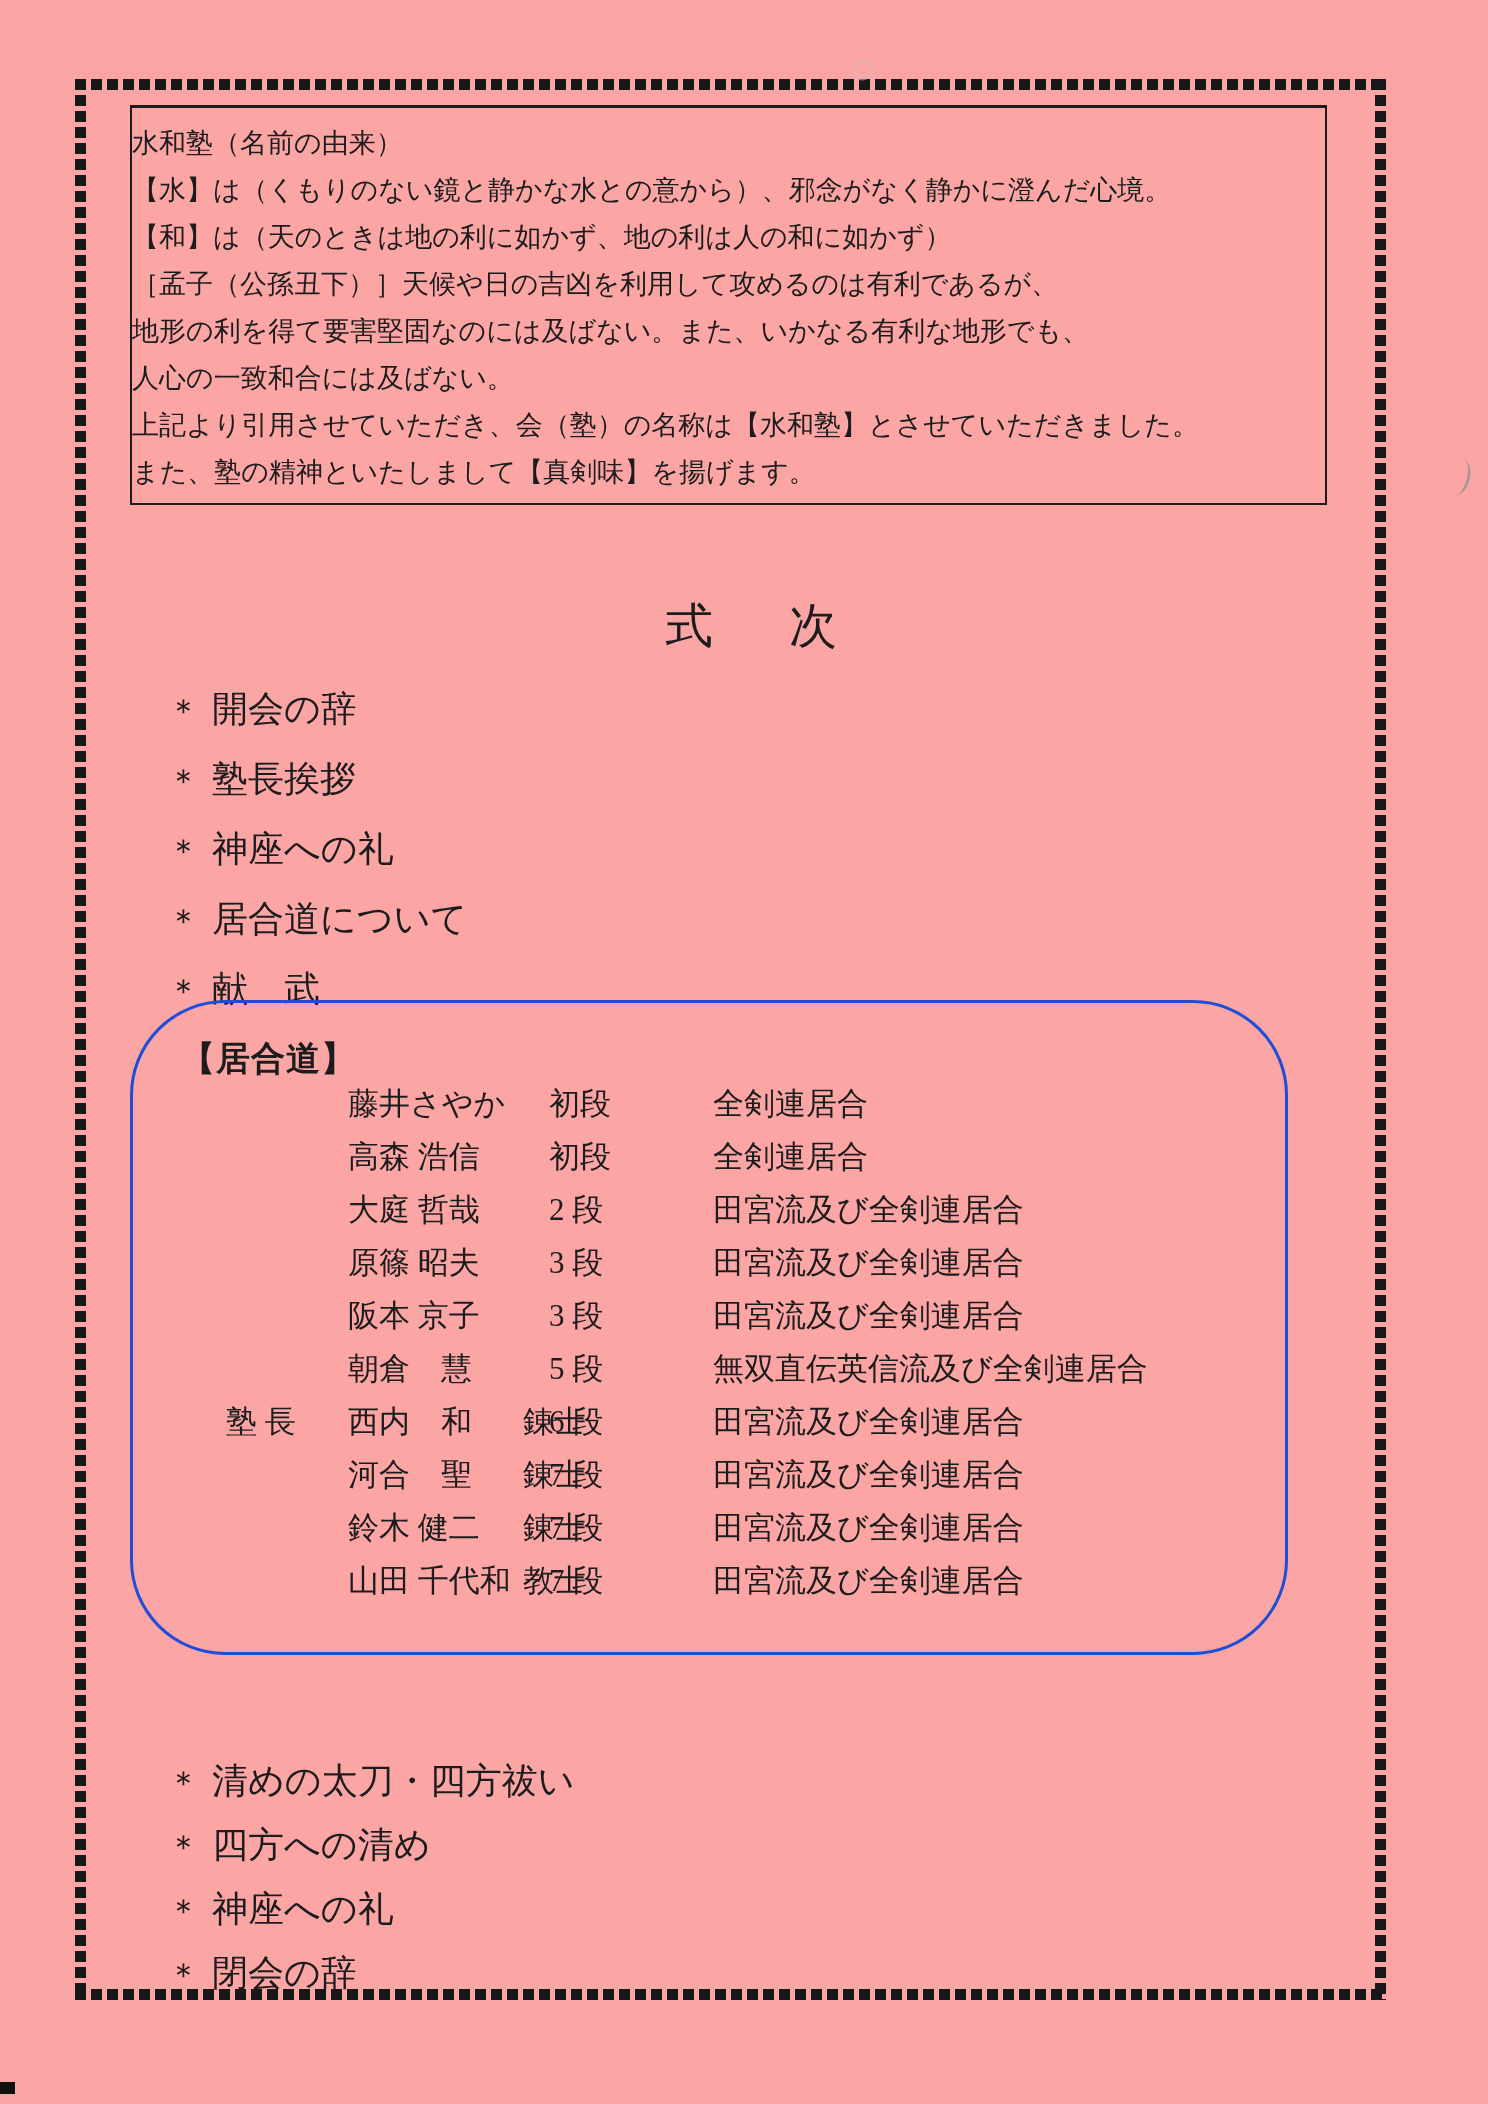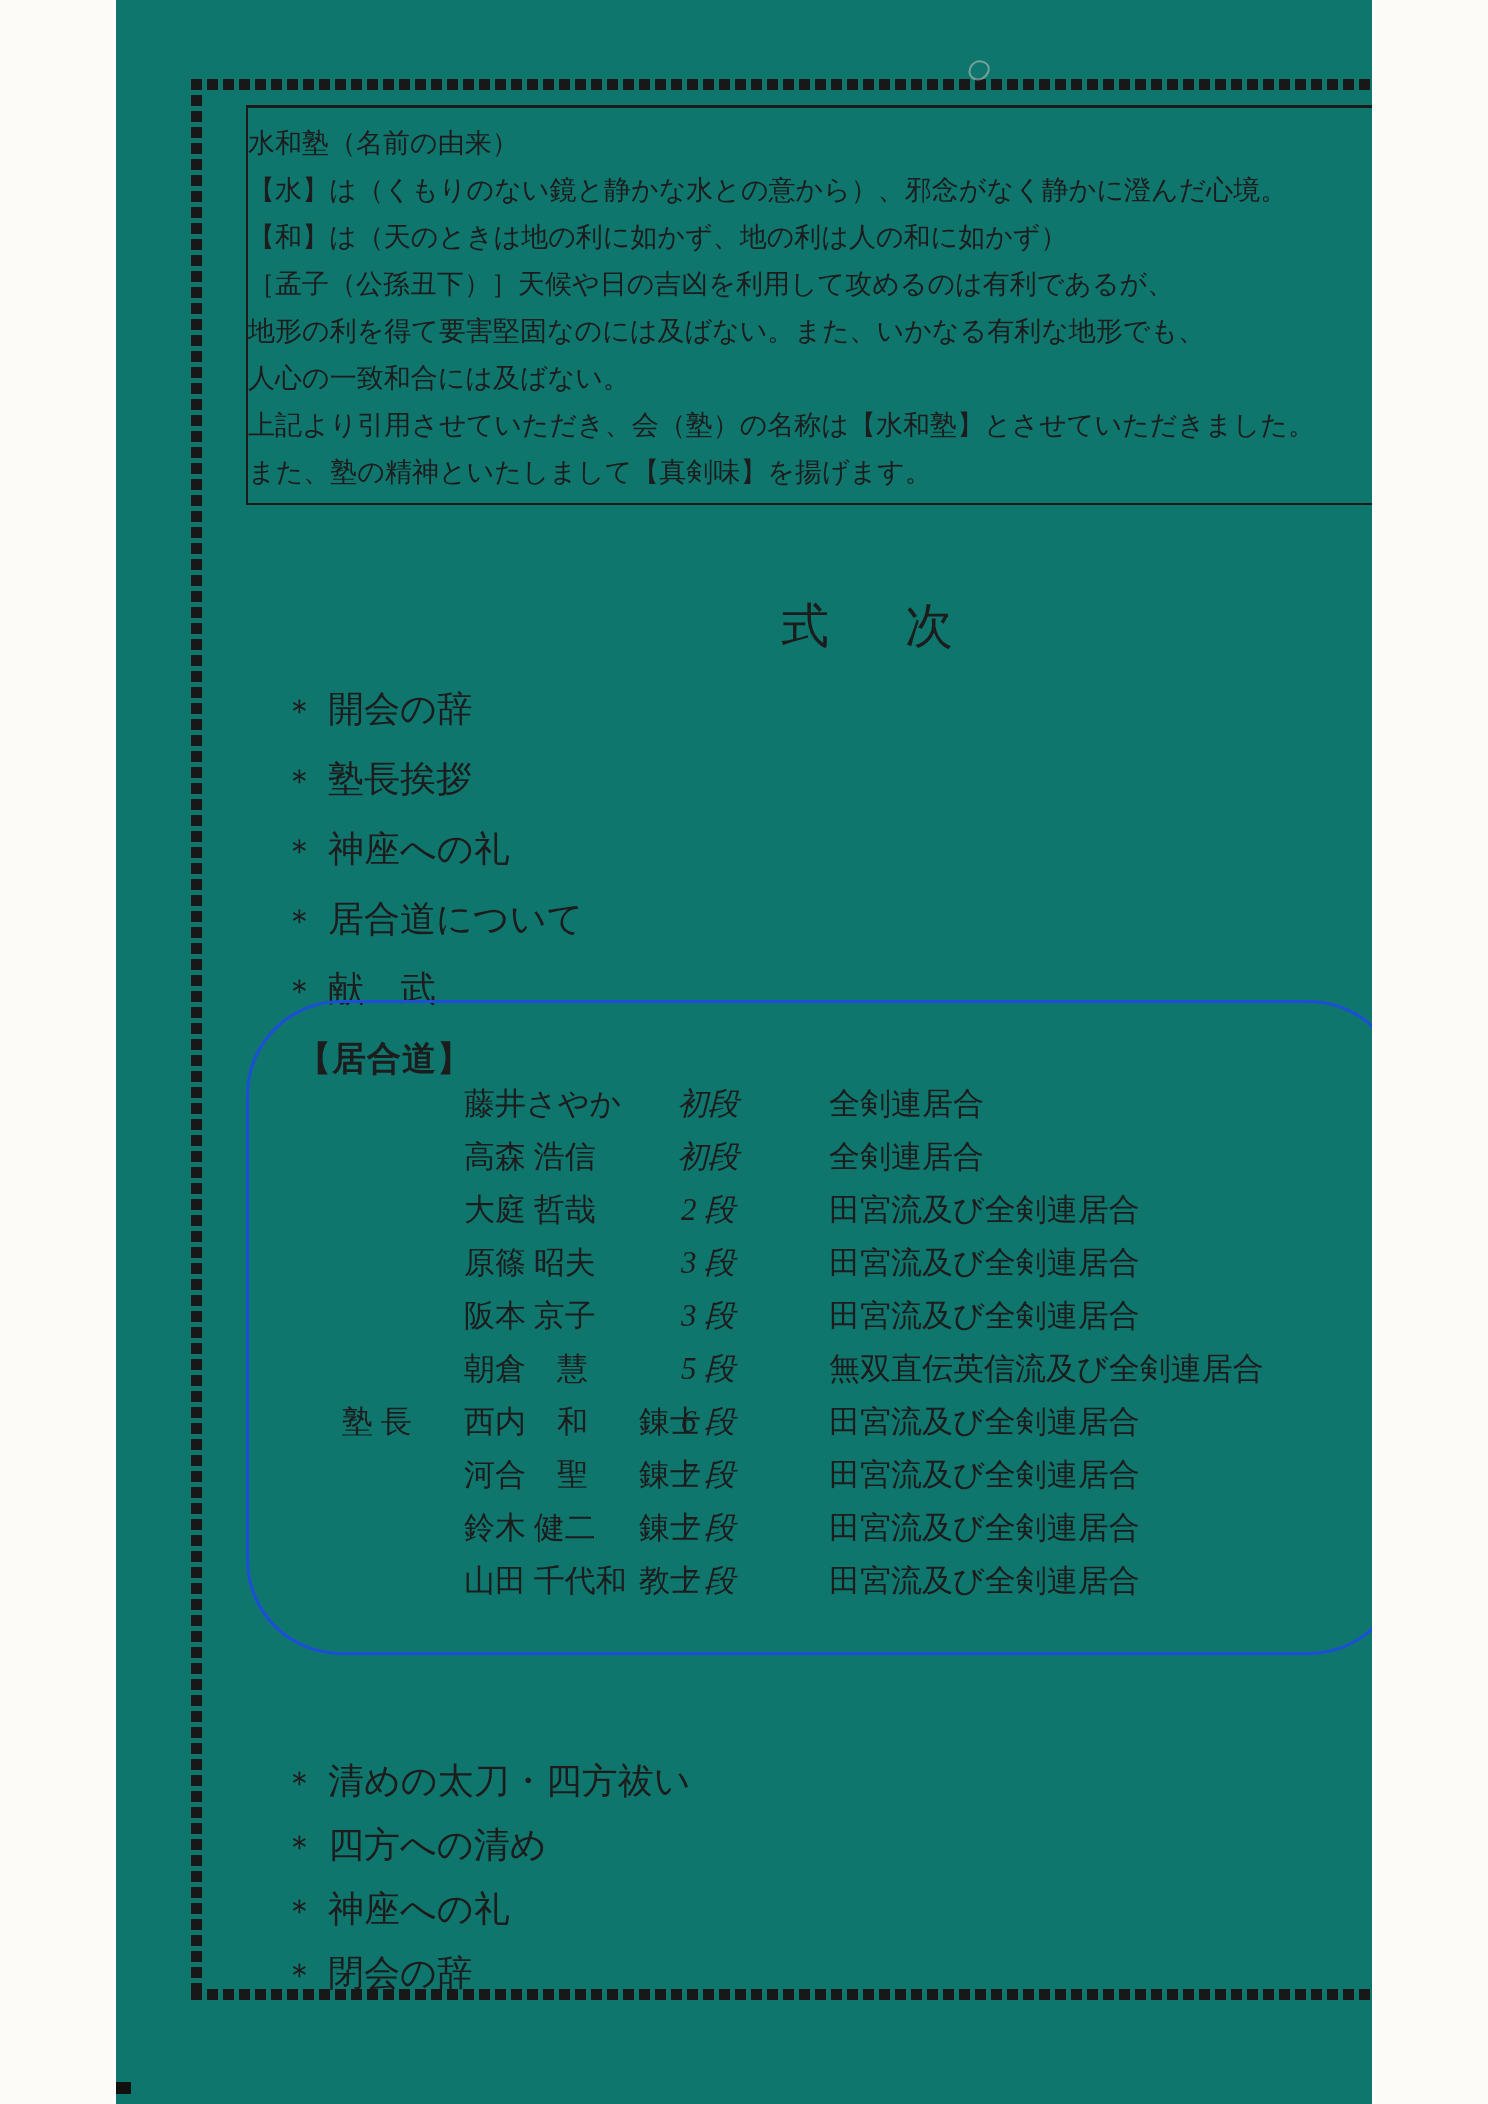--- a/index.html
+++ b/index.html
@@ -1,18 +1,18 @@
 <!DOCTYPE html>
 <html><head>
 <meta charset="utf-8">
 <style>
   html,body{margin:0;padding:0;background:#fcfbf7;}
   .page{
-    position:relative;width:1256px;height:2104px;margin:0 auto;
-    background:#0f766e;color:#1c1c1c;overflow:hidden;
+    position:relative;width:1488px;height:2104px;margin:0 auto;
+    background:#fca5a5;color:#1c1c1c;overflow:hidden;
     font-family:"Liberation Serif","DejaVu Serif",serif;
   }
   
   .dotted-frame{position:absolute;left:75px;top:79px;width:1311px;height:1921px;}
   .edge{position:absolute;}
   .edge.t{left:0;right:0;top:0;height:11px;
     background-image:repeating-linear-gradient(to right,#181818 0 11px,transparent 11px 16px);}
   .edge.b{left:0;right:0;bottom:0;height:11px;
     background-image:repeating-linear-gradient(to right,#181818 0 11px,transparent 11px 16px);}
   .edge.l{top:0;bottom:0;left:0;width:11px;
@@ -51,21 +51,21 @@
     border:3px solid #1d4ed8;border-radius:95px;box-sizing:border-box;
   }
   .iaido-heading{position:absolute;left:48px;top:33px;margin:0;
     font-size:34px;font-weight:700;letter-spacing:1px;}
   .rank-rows{position:absolute;left:0;right:0;top:74px;}
   .rank-row{position:relative;height:53px;font-size:31px;line-height:53px;white-space:pre;}
   .cell{position:absolute;top:0;}
   .c-role{left:93px;}
   .c-name{left:215px;text-align:right;}
   .c-title{left:390px;}
-  .c-dan{left:400px;width:118px;text-align:center;font-style:italic;}
+  .c-dan{left:416px;width:118px;text-align:left;}
   .c-style{left:580px;text-align:center;}
   
   .artifact-bl{position:absolute;left:0;top:2082px;width:15px;height:12px;background:#101010;}
   .artifact-pen{position:absolute;left:1449px;top:459px;width:18px;height:36px;
     border-right:3px solid #919191;border-radius:0 50% 50% 0/0 50% 50% 0;
     transform:rotate(14deg);opacity:.75;}
   .artifact-smudge{position:absolute;left:853px;top:60px;width:16px;height:17px;
     border:2px solid #c4c4bf;border-radius:55% 40% 60% 45%;transform:rotate(22deg);opacity:.55;}
 </style>
 </head>

